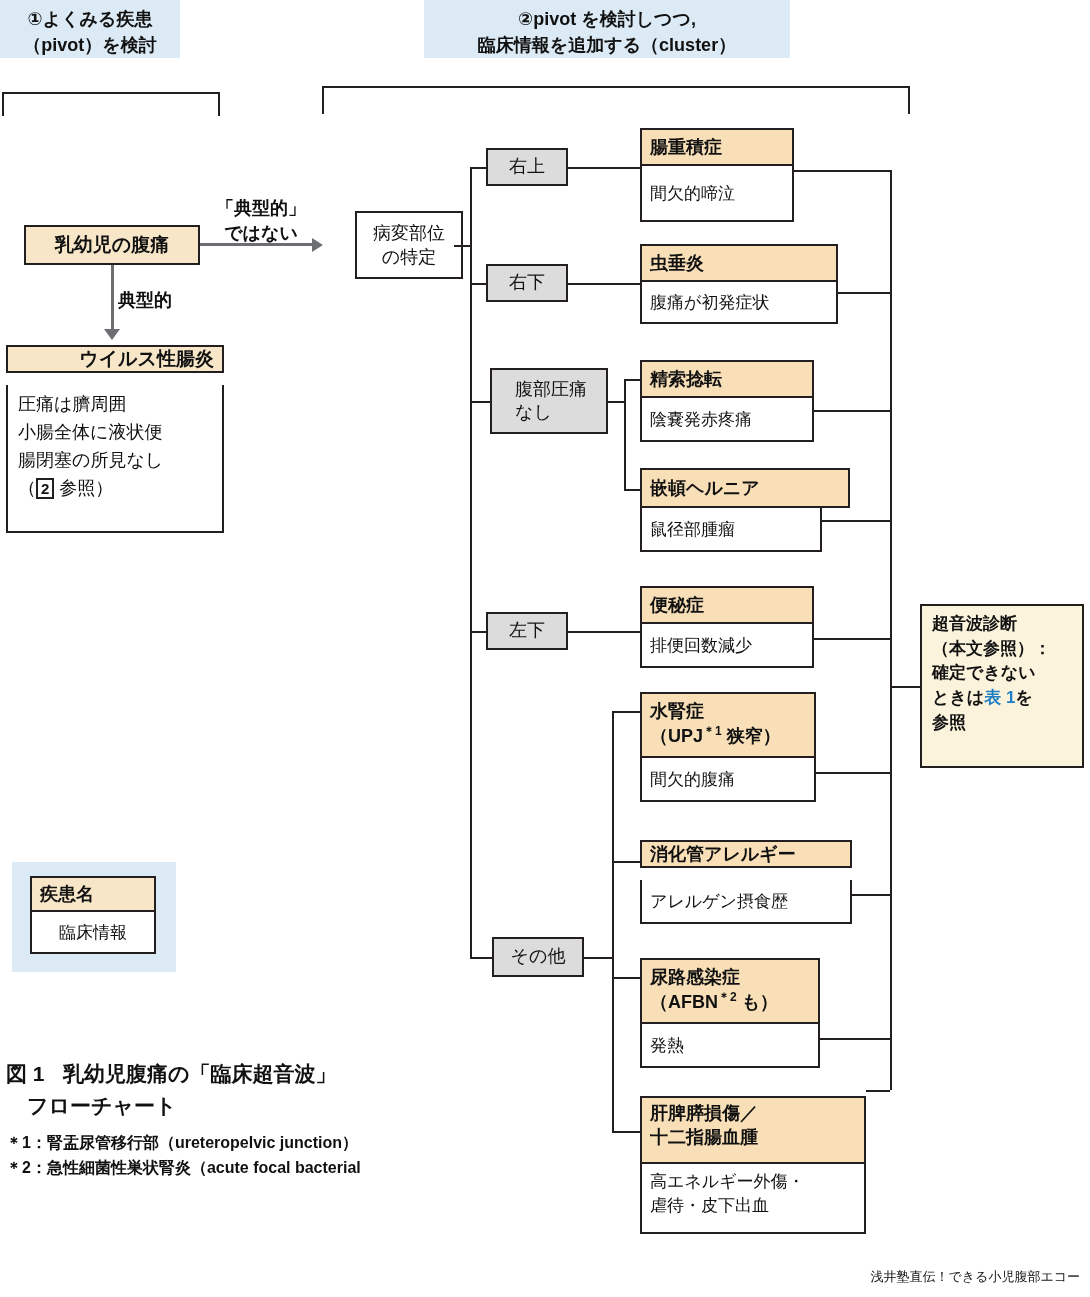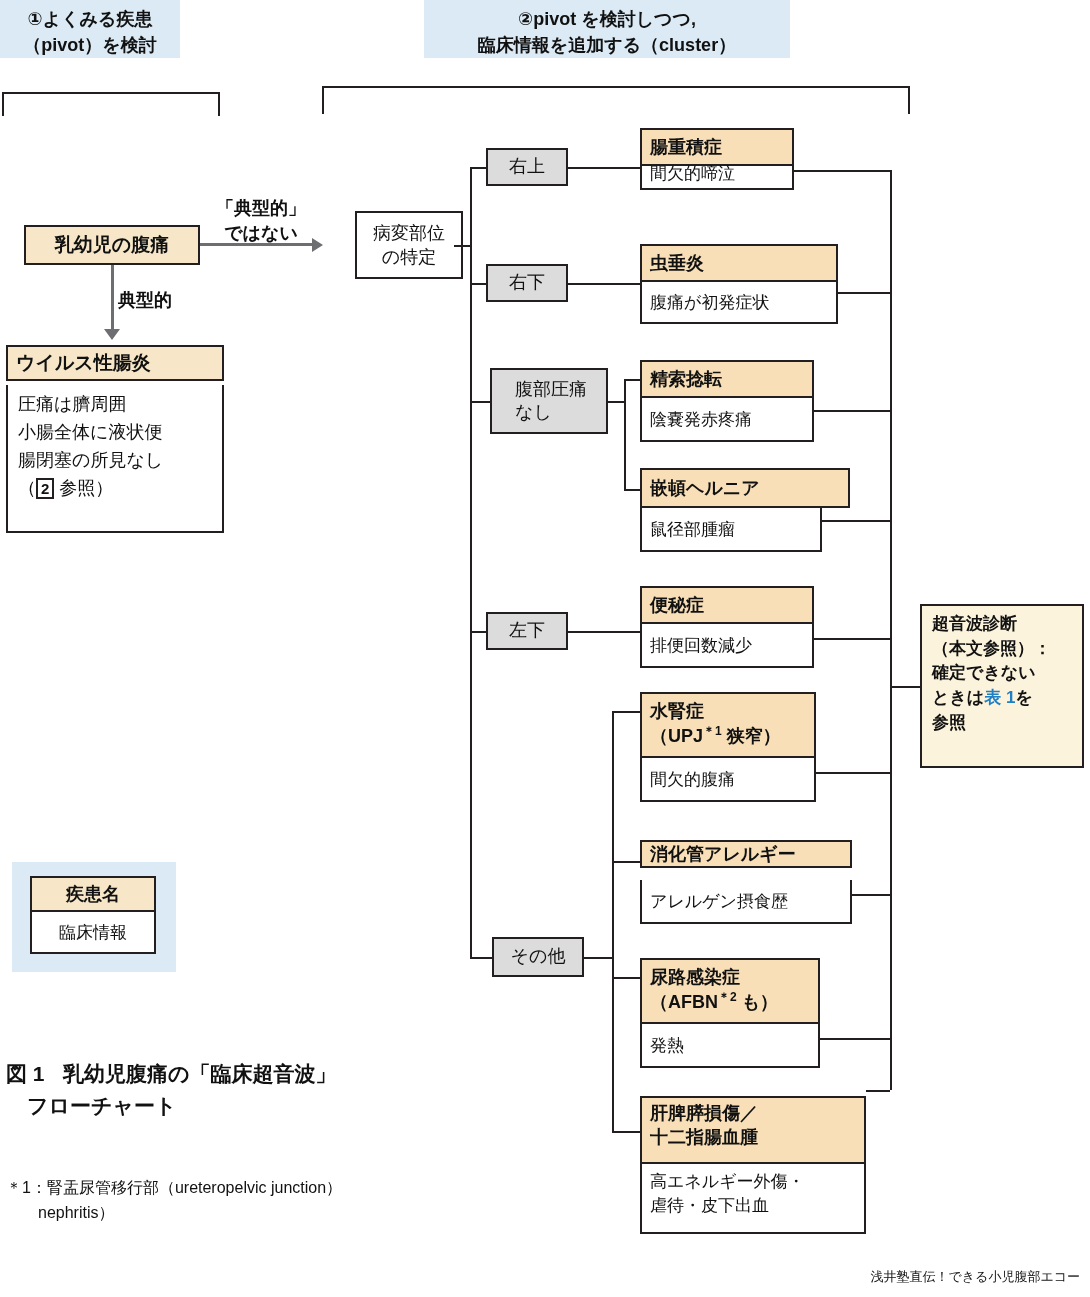--- a/index.html
+++ b/index.html
@@ -142,21 +142,21 @@
 <div class="arrow-down" style="left:104px;top:329px;"></div>
 <div class="lbl" style="left:118px;top:288px;width:110px;text-align:left;">
   <span>典型的</span>
 </div>
 
 <div class="abs plain" style="left:326px;top:211px;width:108px;height:68px;margin-left:29px;">
   <span style="white-space:pre-line;">病変部位
 の特定</span>
 </div>
 
-<div class="abs hdr" style="left:6px;top:345px;width:218px;height:36px;justify-content:flex-start;font-size:19px;">
+<div class="abs hdr" style="left:6px;top:345px;width:218px;height:28px;justify-content:flex-end;font-size:19px;">
   <span>ウイルス性腸炎</span>
 </div>
 <div class="abs box" style="left:6px;top:385px;width:218px;height:148px;border-top:none;padding:6px 10px;font-size:18px;line-height:1.55;">
   <div>圧痛は臍周囲</div>
   <div>小腸全体に液状便</div>
   <div>腸閉塞の所見なし</div>
   <div>（<span style="border:2px solid #231f20;padding:0 3px;font-weight:bold;font-size:15px;">2</span> 参照）</div>
 </div>
 
 <div class="abs gray" style="left:486px;top:148px;width:82px;height:38px;">
@@ -180,21 +180,21 @@
 <div class="ln-v" style="left:470px;top:167px;height:790px;"></div>
 <div class="ln-h" style="left:470px;top:167px;width:16px;"></div>
 <div class="ln-h" style="left:470px;top:283px;width:16px;"></div>
 <div class="ln-h" style="left:470px;top:401px;width:20px;"></div>
 <div class="ln-h" style="left:470px;top:631px;width:16px;"></div>
 <div class="ln-h" style="left:470px;top:957px;width:22px;"></div>
 
 <div class="abs hdr orange" style="left:640px;top:128px;width:154px;height:38px;">
   <span>腸重積症</span>
 </div>
-<div class="abs body" style="left:640px;top:166px;width:154px;height:24px;align-items:flex-end;">
+<div class="abs body" style="left:640px;top:166px;width:154px;height:56px;">
   <span>間欠的啼泣</span>
 </div>
 <div class="ln-h" style="left:568px;top:167px;width:72px;"></div>
 
 <div class="abs hdr orange" style="left:640px;top:244px;width:198px;height:38px;">
   <span>虫垂炎</span>
 </div>
 <div class="abs body" style="left:640px;top:282px;width:198px;height:42px;">
   <span>腹痛が初発症状</span>
 </div>
@@ -278,33 +278,33 @@
 
 <div class="abs cream" style="left:920px;top:604px;width:164px;height:164px;">
   <div>超音波診断</div>
   <div>（本文参照）：</div>
   <div>確定できない</div>
   <div>ときは<span class="bluebold">表 1</span>を</div>
   <div>参照</div>
 </div>
 
 <div class="abs legend-wrap" style="left:12px;top:862px;width:164px;height:110px;"></div>
-<div class="abs hdr" style="left:30px;top:876px;width:126px;height:36px;justify-content:center;">
+<div class="abs hdr" style="left:30px;top:876px;width:126px;height:36px;">
   <span>疾患名</span>
 </div>
 <div class="abs body" style="left:30px;top:912px;width:126px;height:42px;justify-content:center;">
   <span>臨床情報</span>
 </div>
 
 <div class="abs" style="left:6px;top:1058px;width:480px;">
   <span class="cap-num">図 1</span>
   <span class="cap-txt" style="white-space:pre-line;margin-left:14px;">乳幼児腹痛の「臨床超音波」
 　フローチャート</span>
 </div>
 
-<div class="abs note" style="left:6px;top:1176px;width:480px;">
+<div class="abs note" style="left:6px;top:1131px;width:480px;font-weight:bold;">
   <div>＊1：腎盂尿管移行部（ureteropelvic junction）</div>
-  <div>　　nephritis）</div>
+  <div>＊2：急性細菌性巣状腎炎（acute focal bacterial</div>
 </div>
 
 <div class="abs credit" style="left:0;top:1268px;width:1080px;text-align:right;">
   <span>浅井塾直伝！できる小児腹部エコー</span>
 </div>
 
 </body></html>

